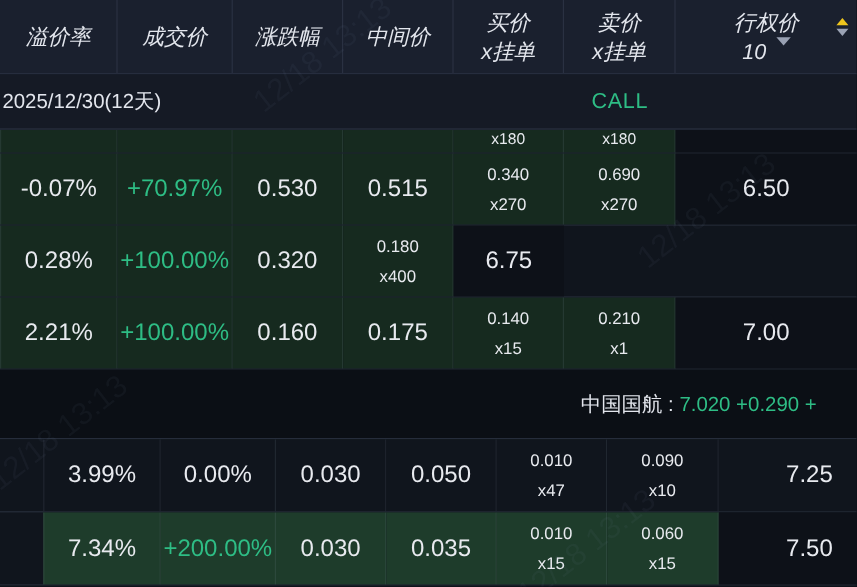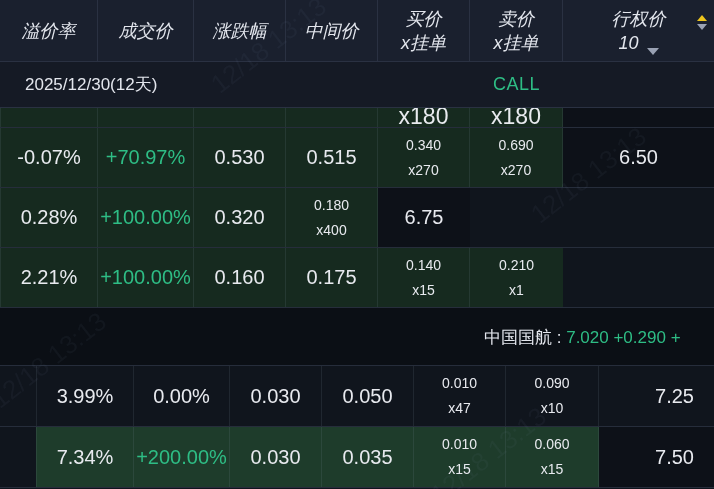--- a/index.html
+++ b/index.html
@@ -20,33 +20,33 @@
   body{font-family:"Liberation Sans","DejaVu Sans",sans-serif;}
   .app{position:relative;width:714px;height:489px;overflow:hidden;background:var(--row-dark);color:var(--text);}
 
   .cols{display:grid;grid-template-columns:98px 96px 92px 92px 92px 93px 151px;}
 
   
   .hdr{height:62px;background:var(--header-bg);border-bottom:1px solid var(--hline);box-sizing:border-box;font-style:italic;}
   .hcell{position:relative;display:flex;flex-direction:column;align-items:center;justify-content:center;
          font-size:18px;line-height:24px;color:#e3e6ed;border-right:1px solid var(--hline);}
   .hcell:last-child{border-right:none;}
-  .strike-line2{display:flex;align-items:flex-end;}
+  .strike-line2{display:flex;align-items:flex-start;}
   .caret{display:inline-block;width:0;height:0;border-left:6px solid transparent;border-right:6px solid transparent;
          border-top:7px solid #99a1b3;margin-left:8px;}
   .sort{position:absolute;right:7px;top:15px;display:flex;flex-direction:column;align-items:center;cursor:pointer;}
   .tri-up{width:0;height:0;border-left:5px solid transparent;border-right:5px solid transparent;
           border-bottom:6px solid #eec51d;margin-bottom:3px;}
   .tri-down{width:0;height:0;border-left:5px solid transparent;border-right:5px solid transparent;
           border-top:6px solid #9aa2b4;}
 
   
   .expiry{position:relative;height:46px;background:var(--expiry-bg);border-bottom:1px solid var(--hline);
           box-sizing:border-box;display:flex;align-items:center;}
-  .expiry .date{margin-left:25px;font-size:17px;color:#e3e6ed;}
+  .expiry .date{margin-left:2px;font-size:17px;color:#e3e6ed;}
   .expiry .call{position:absolute;left:470px;width:93px;text-align:center;color:var(--green);
                 font-size:18px;letter-spacing:0.5px;}
 
   
   .row{height:60px;box-sizing:border-box;border-bottom:1px solid var(--rline);}
   .row.tall{height:61px;padding-left:36px;}
   .row .cell{display:flex;flex-direction:column;align-items:center;justify-content:center;
              border-right:1px solid var(--vsep);font-size:20px;overflow:hidden;}
   .row .cell:first-child{border-left:1px solid var(--vsep);}
   .row .cell:last-child{border-right:none;}
@@ -54,21 +54,21 @@
   .itm .cell{background:var(--row-itm);}
   .itm .cell.strike{background:var(--strike-dark);}
   .otm .cell{background:var(--row-dark);}
   .hl .cell{background:var(--row-hl);}
   .hl .cell.strike{background:var(--strike-dark);}
   .green{color:var(--green);}
 
   
   .partial{height:20px;}
   .partial .cell{justify-content:flex-start;}
-  .partial .cell .ln{margin-top:-3px;line-height:22px;font-size:23px;}
+  .partial .cell .ln{margin-top:-3px;line-height:22px;font-size:13px;}
 
   
   .band{position:relative;height:58px;background:var(--band-bg);border-bottom:1px solid var(--rline);
         box-sizing:border-box;overflow:hidden;}
   .band-text{position:absolute;left:484px;top:50%;transform:translateY(-50%);white-space:nowrap;font-size:17px;}
   .band-name,.band-sep{color:#e3e6ed;}
   .band-quote{color:var(--green);}
 
   .bottomfill{height:1px;background:var(--row-dark);}
 
@@ -198,20 +198,23 @@
         <span>0.175</span>
       </div>
     <div class="cell">
       <span class="ln">0.140</span>
       <span class="ln">x15</span>
     </div>
     <div class="cell">
       <span class="ln">0.210</span>
       <span class="ln">x1</span>
     </div>
+    <div class="cell strike">
+        <span>7.00</span>
+      </div>
   </div>
 
   <div class="band">
     <span class="band-text">
       <span class="band-name">中国国航</span><span class="band-sep"> : </span><span class="band-quote">7.020 +0.290 +</span>
     </span>
   </div>
 
   <div class="row otm tall cols">
     <div class="cell">

